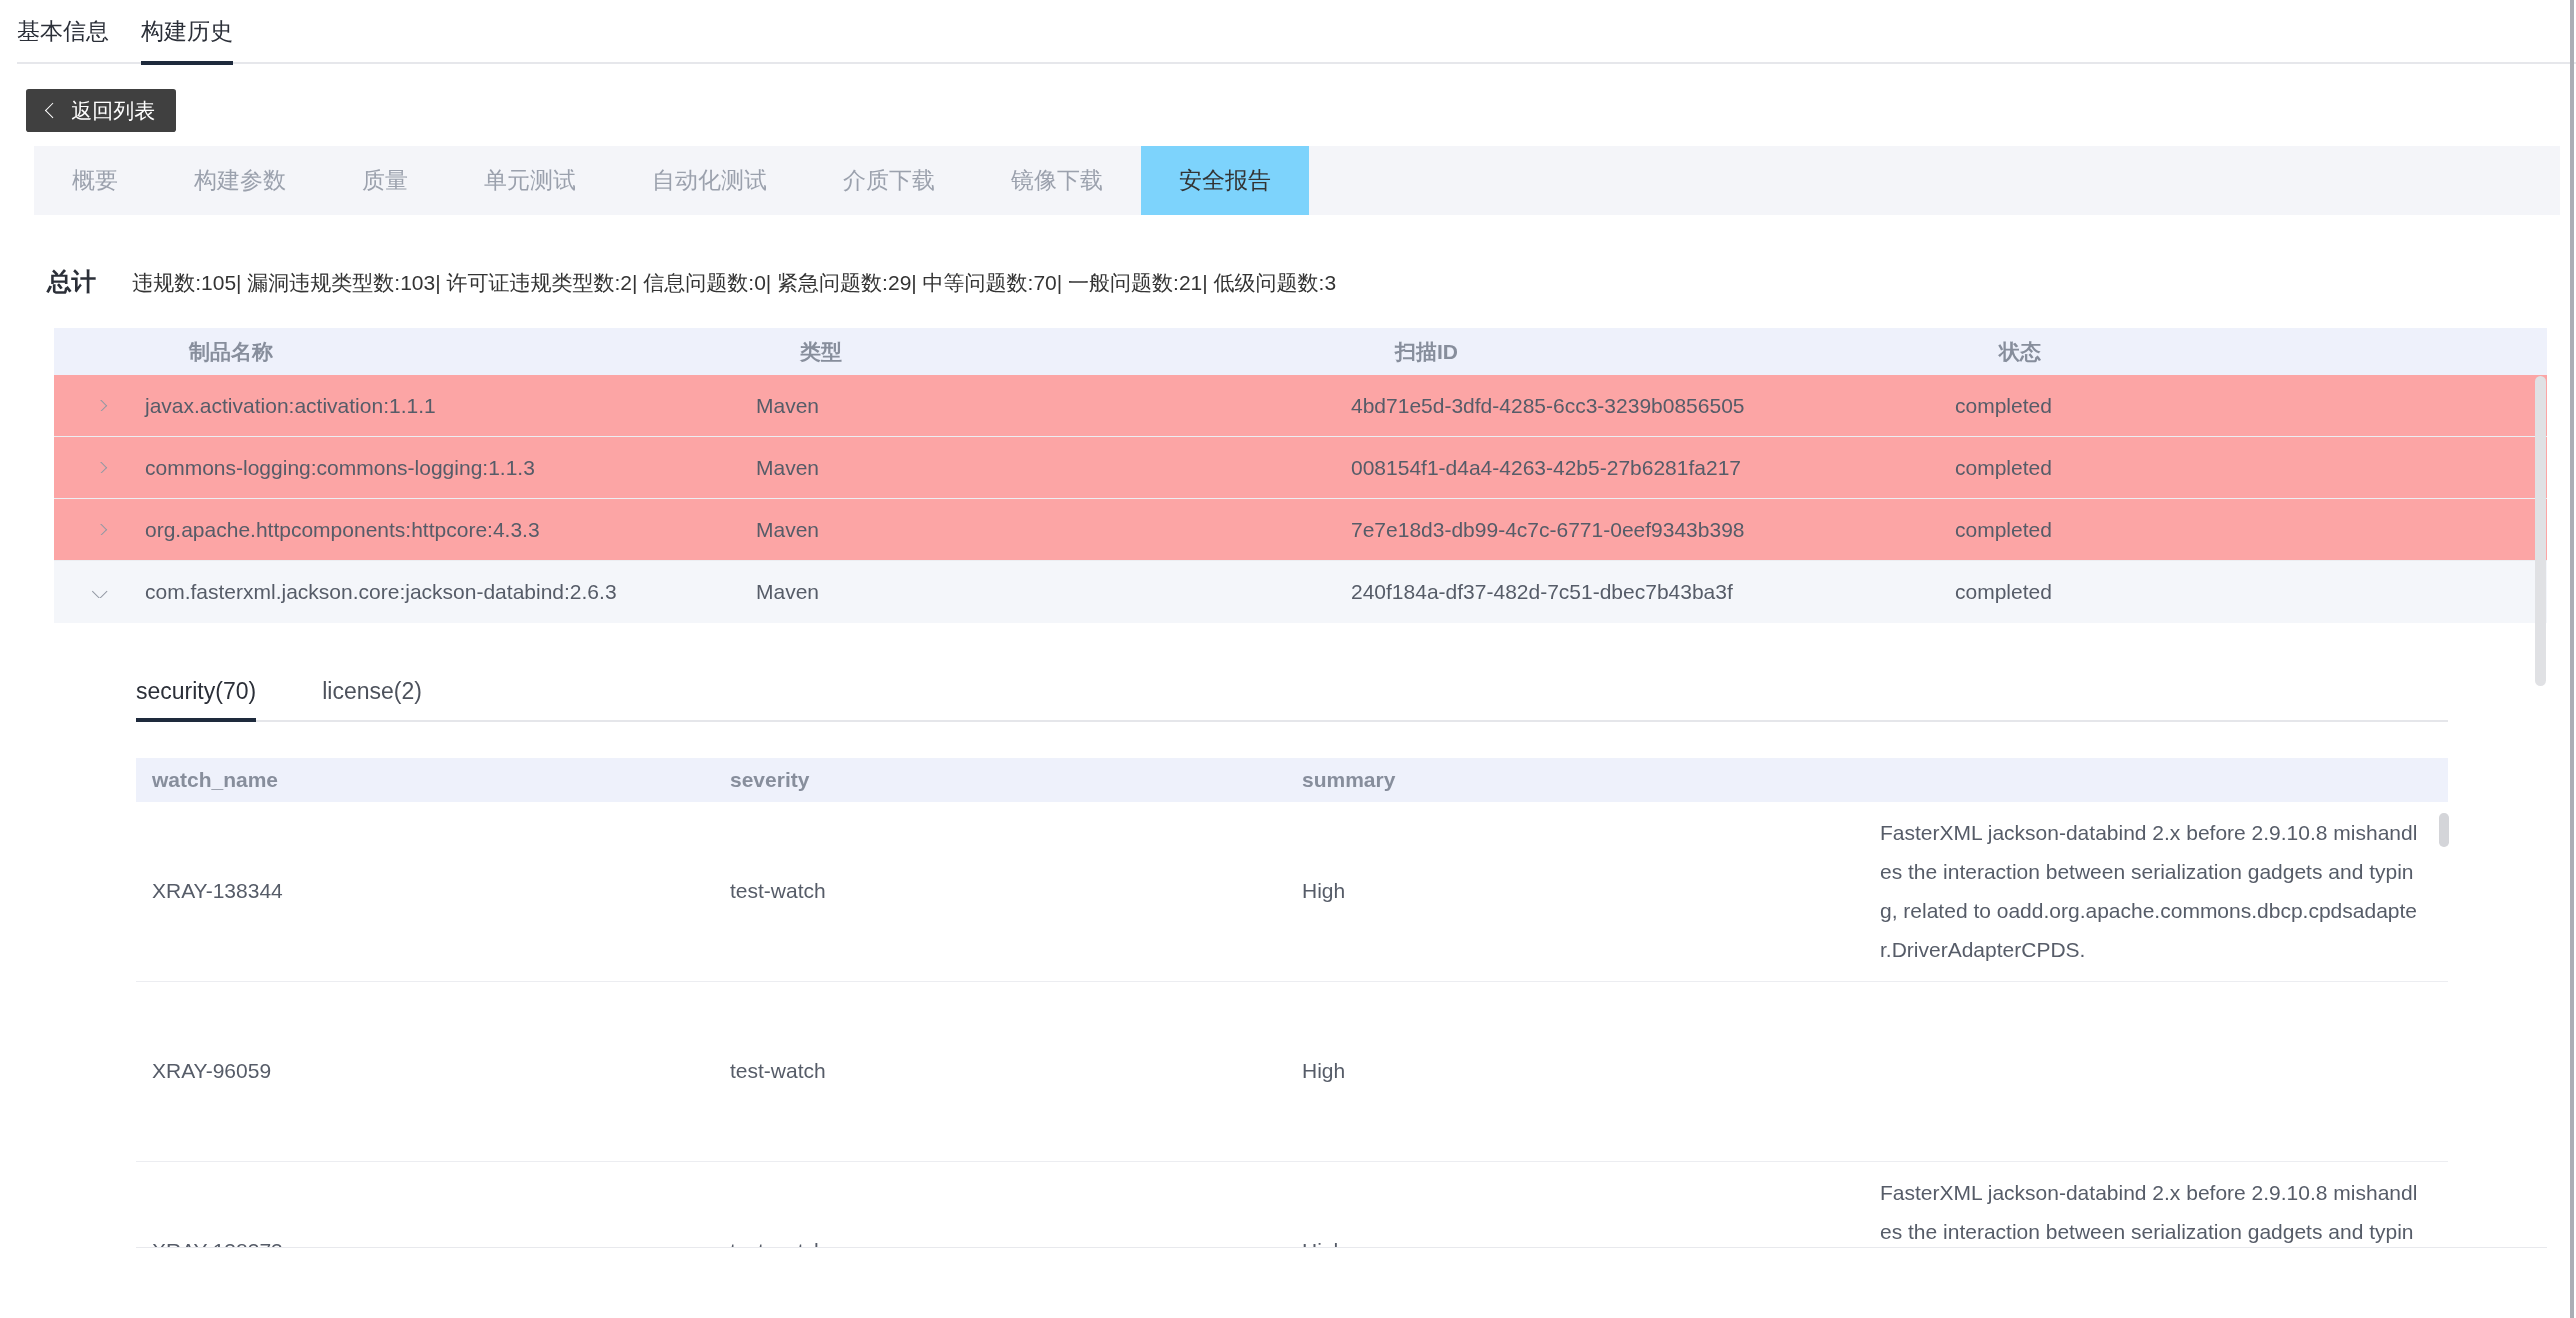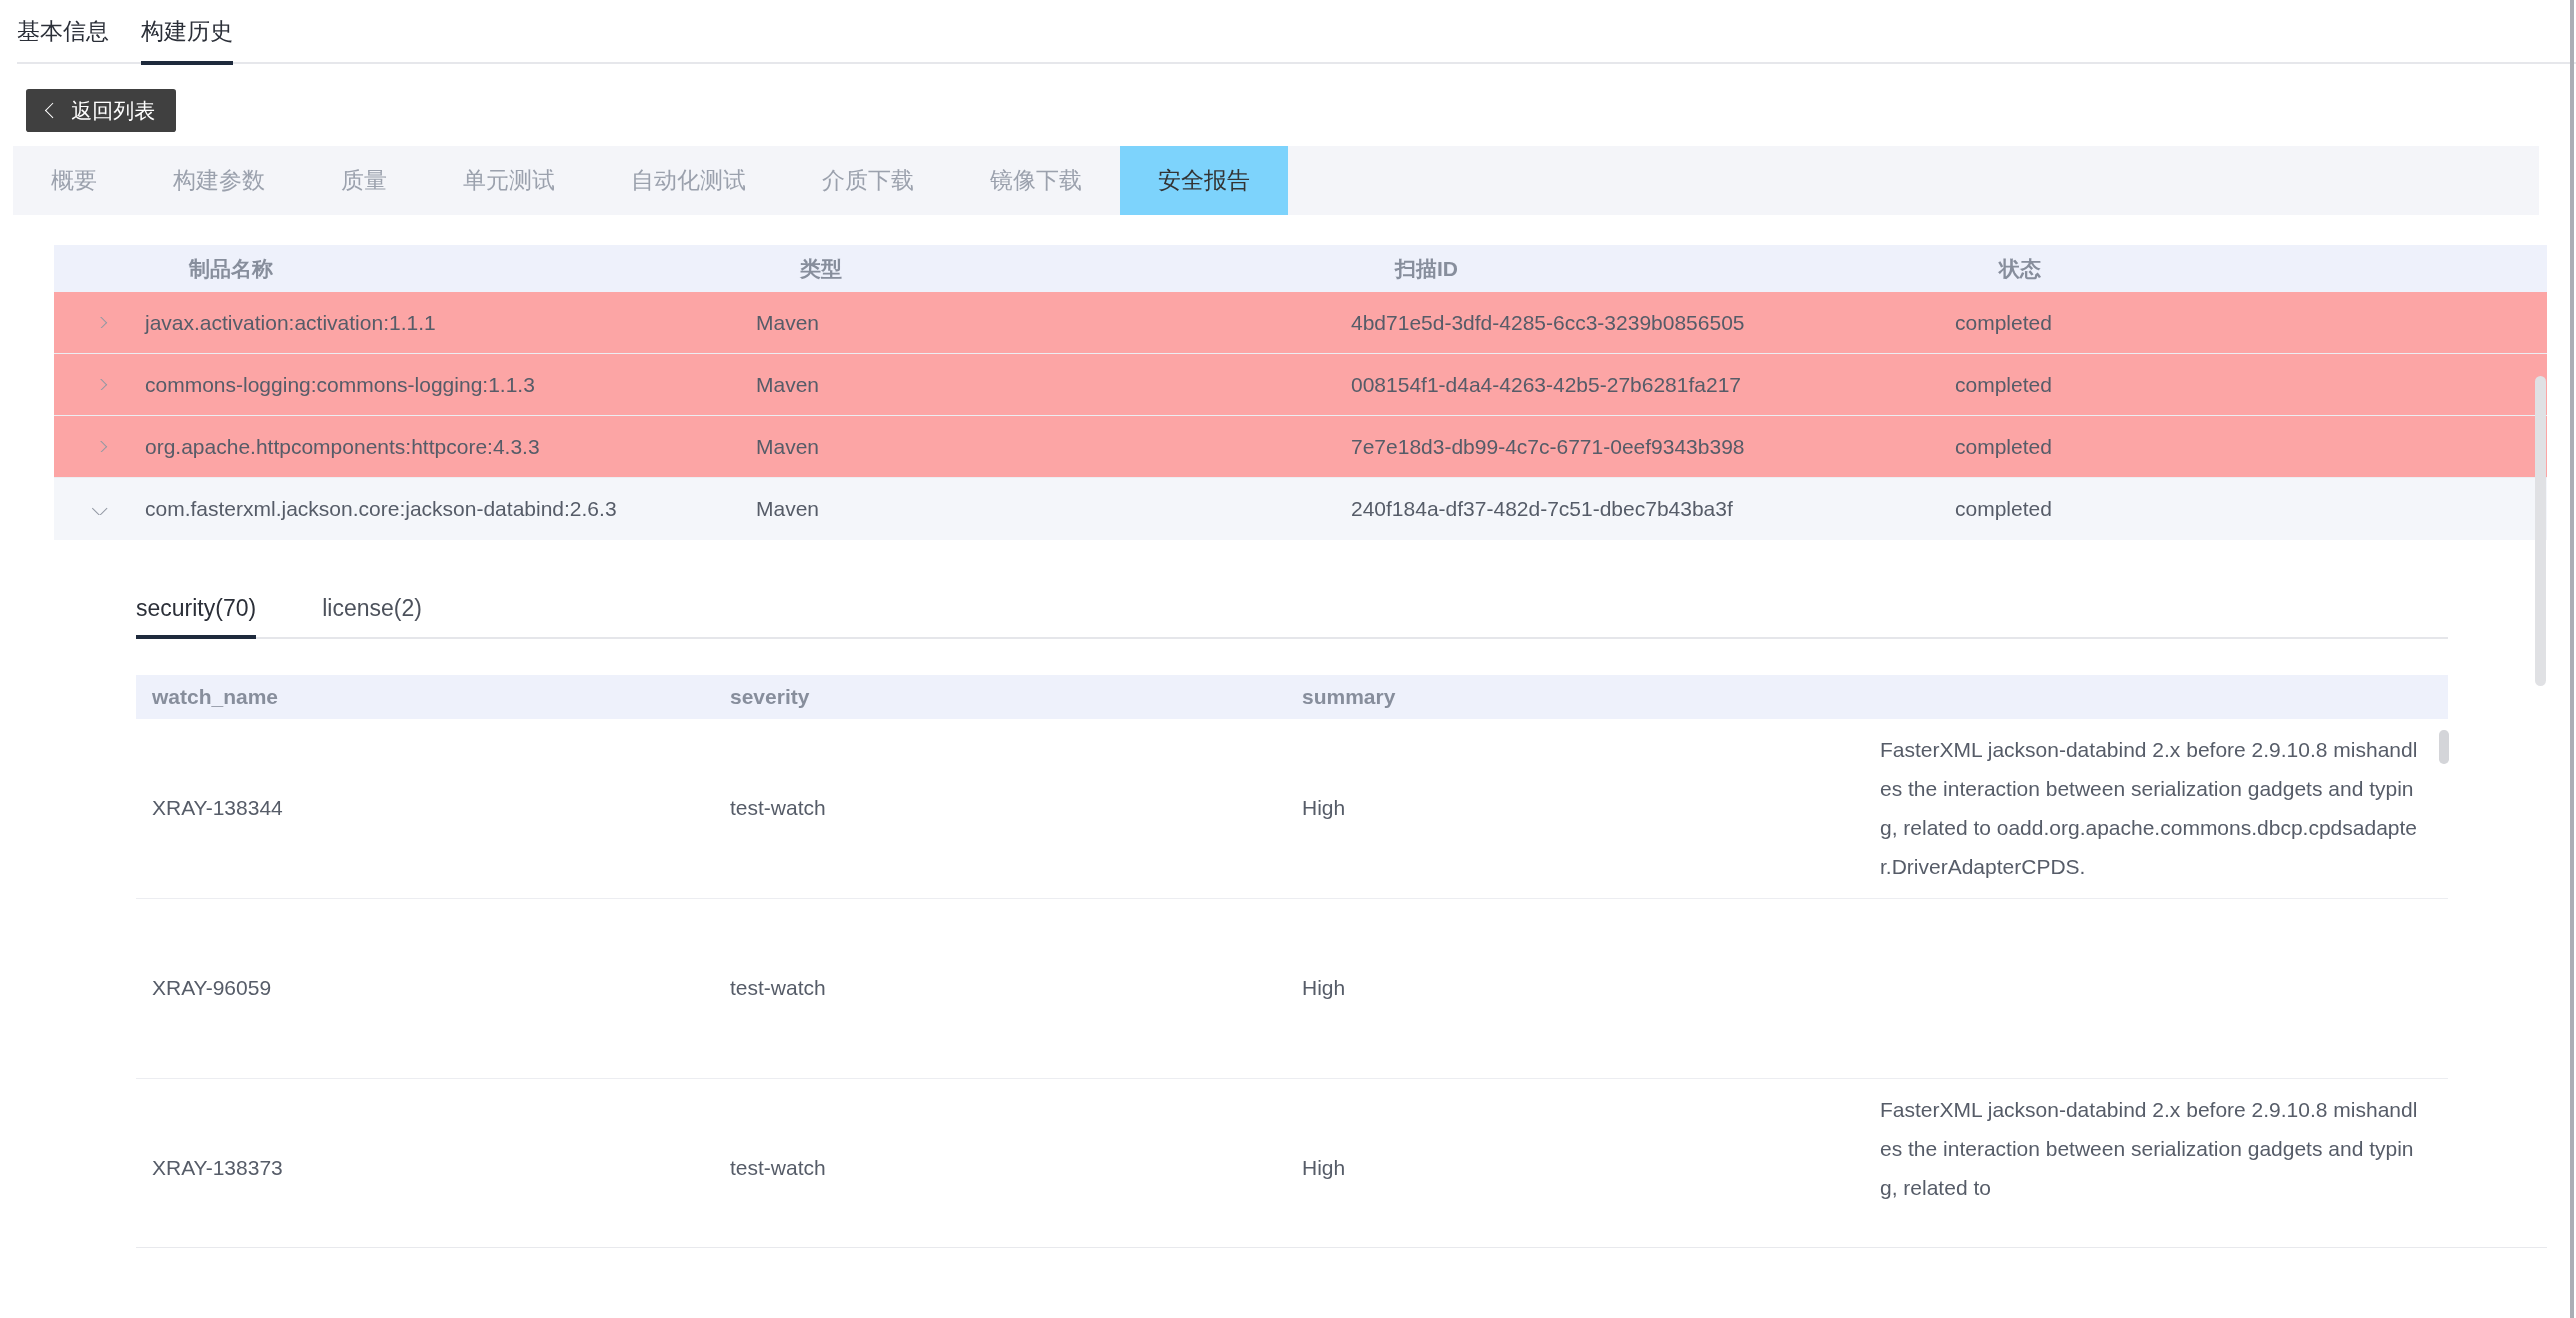--- a/index.html
+++ b/index.html
@@ -15,21 +15,21 @@
   
   .back-btn { position:absolute; top:89px; left:25.6px; height:43px; padding:0 21px;
     display:flex; align-items:center; gap:13.3px; background:#404040; color:#fff;
     font-size:21px; border:none; border-radius:2.8px; cursor:pointer; }
   .chev { display:inline-block; width:11.4px; height:11.4px; border-style:solid; border-color:#fff; border-width:0; }
   .chev-left  { border-left-width:1.9px;  border-bottom-width:1.9px; transform:rotate(45deg); }
   .chev-right { border-right-width:1.9px; border-bottom-width:1.9px; transform:rotate(-45deg); border-color:#9298a3; }
   .chev-down  { border-right-width:1.9px; border-bottom-width:1.9px; transform:rotate(45deg); border-color:#9298a3; }
 
   
-  .report-bar { position:absolute; top:146px; left:13px; width:2526px; height:69px;
+  .report-bar { position:absolute; top:146px; left:34px; width:2526px; height:69px;
     background:#f4f5f9; display:flex; font-size:23px; }
   .rtab { padding:0 38px; display:flex; align-items:center; color:#9ba1ad; cursor:pointer; }
   .rtab.active { background:#7dd3fc; color:#333; }
 
   
   .viewport { position:absolute; top:215px; left:0; width:2576px; height:1032px; overflow:hidden; background:#fff; }
   .clip-line { position:absolute; top:1247px; left:136px; width:2411px; height:0.9px; background:#e8e9ed; }
 
   
   .summary { margin:50px 0 0 47px; display:flex; align-items:baseline; gap:36px; }
@@ -90,20 +90,24 @@
   <div class="rtab">质量</div>
   <div class="rtab">单元测试</div>
   <div class="rtab">自动化测试</div>
   <div class="rtab">介质下载</div>
   <div class="rtab">镜像下载</div>
   <div class="rtab active">安全报告</div>
 </div>
 
 <div class="viewport">
 
+  <div class="summary">
+    <span class="label">总计</span>
+    <span class="stats">违规数:105| 漏洞违规类型数:103| 许可证违规类型数:2| 信息问题数:0| 紧急问题数:29| 中等问题数:70| 一般问题数:21| 低级问题数:3</span>
+  </div>
 
   <div class="atable">
     <div class="a-grid a-head">
       <div class="a-cell"></div>
       <div class="a-cell">制品名称</div>
       <div class="a-cell">类型</div>
       <div class="a-cell">扫描ID</div>
       <div class="a-cell">状态</div>
     </div>
 

